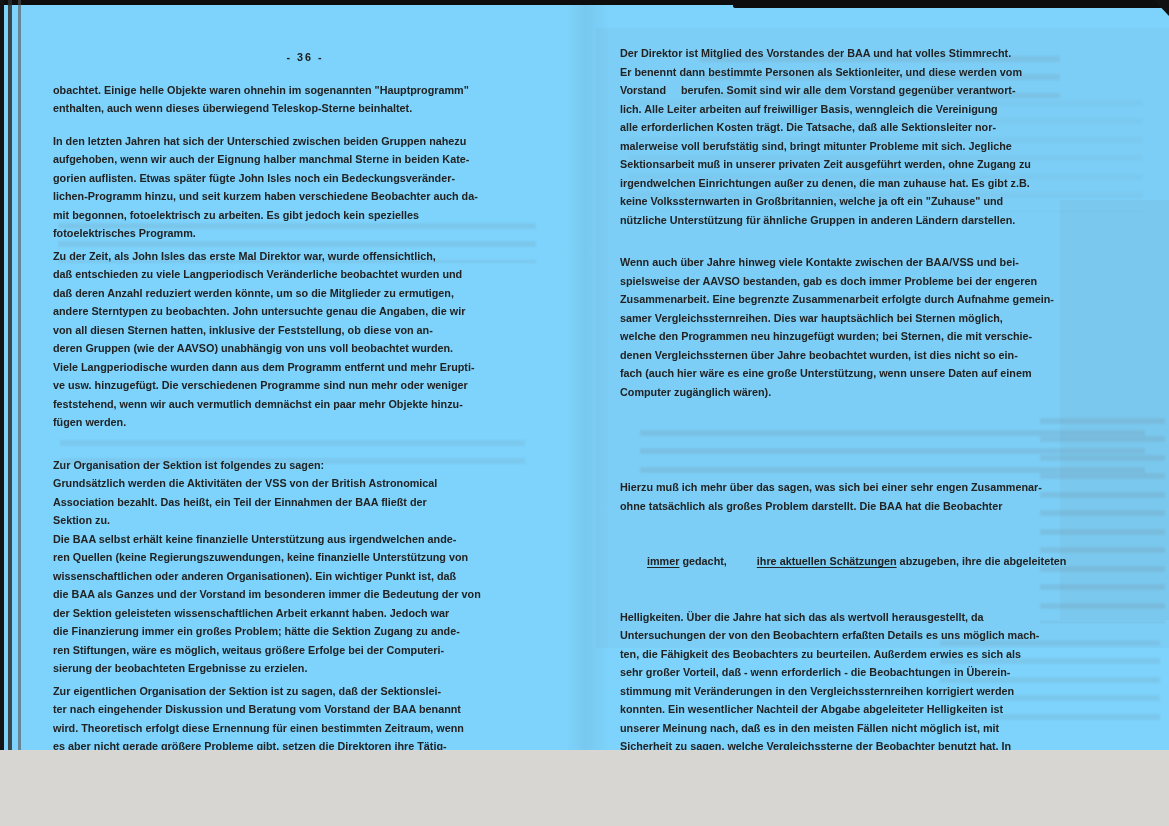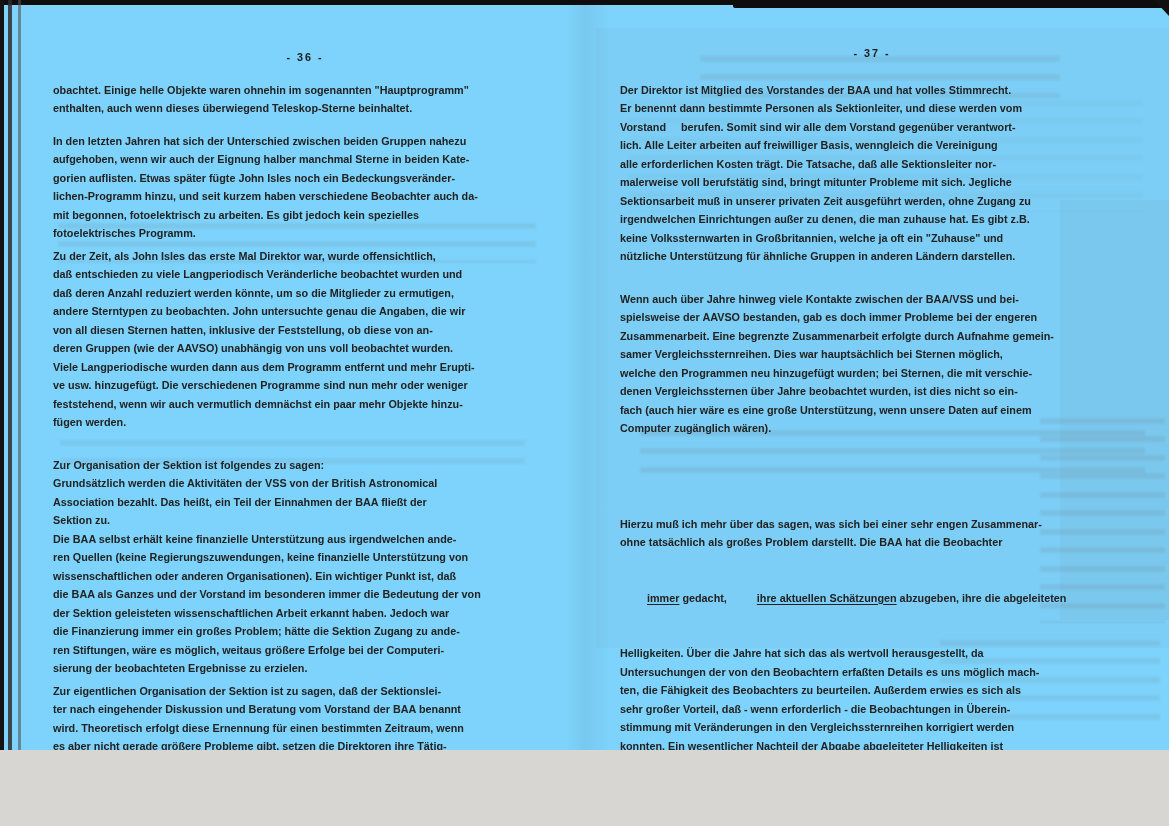--- a/index.html
+++ b/index.html
@@ -92,21 +92,20 @@
 ren Stiftungen, wäre es möglich, weitaus größere Erfolge bei der Computeri-
 sierung der beobachteten Ergebnisse zu erzielen.</div>
     <div class="para mt10">Zur eigentlichen Organisation der Sektion ist zu sagen, daß der Sektionslei-
 ter nach eingehender Diskussion und Beratung vom Vorstand der BAA benannt
 wird. Theoretisch erfolgt diese Ernennung für einen bestimmten Zeitraum, wenn
 es aber nicht gerade größere Probleme gibt, setzen die Direktoren ihre Tätig-
 keit fort, bis sie selbst die Arbeit zu beenden wünschen.</div>
   </div>
 
   <div class="page page-right">
-    <div class="pageno">- 37 -</div>
     <div class="para">Der Direktor ist Mitglied des Vorstandes der BAA und hat volles Stimmrecht.
 Er benennt dann bestimmte Personen als Sektionleiter, und diese werden vom
 Vorstand     berufen. Somit sind wir alle dem Vorstand gegenüber verantwort-
 lich. Alle Leiter arbeiten auf freiwilliger Basis, wenngleich die Vereinigung
 alle erforderlichen Kosten trägt. Die Tatsache, daß alle Sektionsleiter nor-
 malerweise voll berufstätig sind, bringt mitunter Probleme mit sich. Jegliche
 Sektionsarbeit muß in unserer privaten Zeit ausgeführt werden, ohne Zugang zu
 irgendwelchen Einrichtungen außer zu denen, die man zuhause hat. Es gibt z.B.
 keine Volkssternwarten in Großbritannien, welche ja oft ein "Zuhause" und
 nützliche Unterstützung für ähnliche Gruppen in anderen Ländern darstellen.</div>

